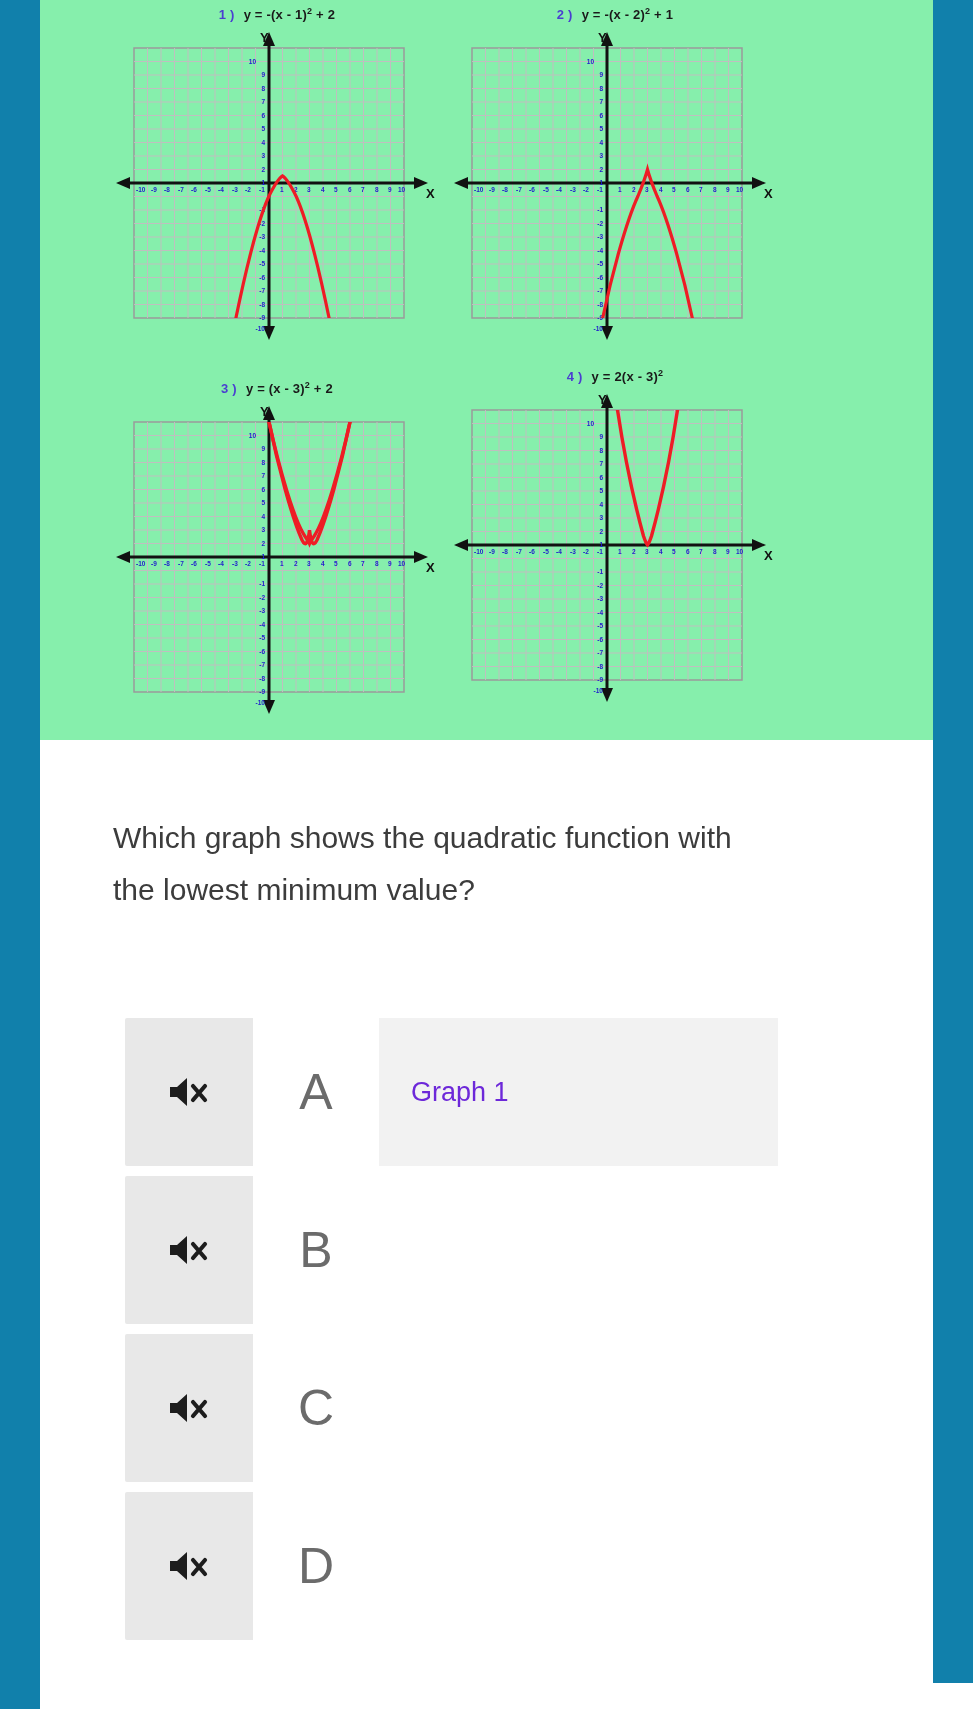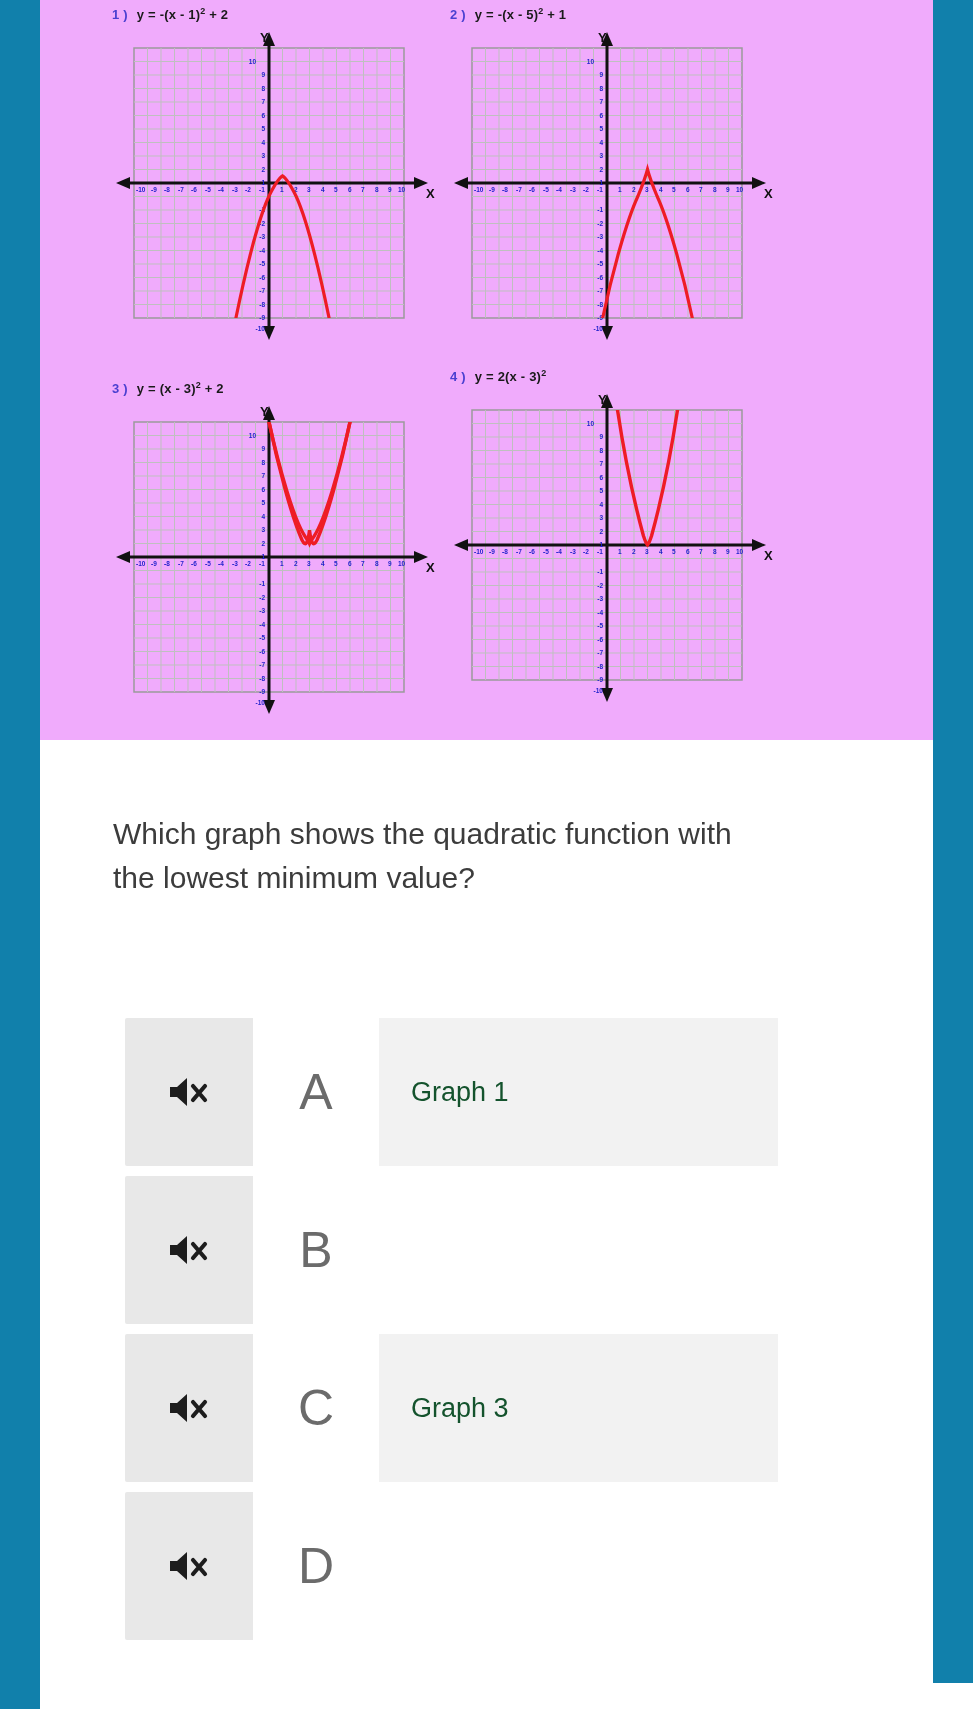--- a/index.html
+++ b/index.html
@@ -25,21 +25,22 @@
     left: 40px; top: 0;
     width: 893px; height: 1709px;
     background: #ffffff;
   }
 
   
   .worksheet {
     position: relative;
     width: 893px;
     height: 740px;
-    background: #f0abfc;
+    background: #86efac;
+    text-align: center;
   }
   .gpanel { position: absolute; }
   .qlabel {
     font-size: 13px;
     font-weight: bold;
     color: #1a1a1a;
     white-space: nowrap;
     letter-spacing: 0.2px;
   }
   .qlabel .qnum { color: #4a3fd0; margin-right: 9px; }
@@ -47,21 +48,21 @@
   .graphbox { position: relative; }
   .graphbox svg { display: block; }
 
   
   .question {
     position: absolute;
     left: 73px;
     top: 812px;
     width: 640px;
     font-size: 30px;
-    line-height: 44px;
+    line-height: 52px;
     color: #3c3c3c;
     font-weight: 400;
   }
 
   
   .answers {
     position: absolute;
     left: 85px;
     top: 1018px;
     width: 740px;
@@ -91,21 +92,21 @@
     color: #6b6b6b;
     font-weight: 400;
   }
   .label-cell {
     flex: 1;
     background: #f2f2f2;
     display: flex;
     align-items: center;
     padding-left: 32px;
     font-size: 27px;
-    color: #14532d;
+    color: #6d28d9;
   }
   .spk {
     position: relative;
     width: 46px;
     height: 34px;
     display: flex;
     align-items: center;
   }
   .spk svg { display: block; }
 
@@ -237,21 +238,21 @@
 
           <g clip-path="url(#clip1)">
             <path d="M 123.9 292 C 133 248 145 196 157 170 C 163 158 167 152 170.5 149.9 C 174 152 178 158 184 170 C 196 196 208 248 217.1 292" fill="none" stroke="#ee1c25" stroke-width="3.2" stroke-linecap="round"></path>
           </g>
         </svg>
       </div>
     </div>
 
     <div class="gpanel" style="left:410px; top:6px;">
       <div class="qlabel">
-        <span class="qnum">2 )</span><span>y = -(x - 5)</span><sup>2</sup><span> + 1</span>
+        <span class="qnum">2 )</span><span>y = -(x - 2)</span><sup>2</sup><span> + 1</span>
       </div>
       <div class="graphbox" style="margin-top:4px;">
         <svg width="330" height="318" viewBox="0 0 330 318">
           <defs>
               <clipPath id="clip2">
                 <rect x="22" y="22" width="270" height="270"></rect>
               </clipPath>
             </defs>
           <rect x="22" y="22" width="270" height="270" fill="none" stroke="#9a9a9a" stroke-width="1.5"></rect>
           <g stroke="#bfbfbf" stroke-width="1">
@@ -609,21 +610,20 @@
     <div class="answer-row" style="width:653px;">
       <div class="spk-cell">
         <span class="spk">
           <svg width="46" height="34" viewBox="0 0 46 34">
             <path d="M4 12 h7 L21 3 v28 L11 22 H4 Z" fill="#1d1d1d"></path>
             <path d="M27 11 L39 25 M39 11 L27 25" stroke="#1d1d1d" stroke-width="4.2" stroke-linecap="round"></path>
           </svg>
         </span>
       </div>
       <div class="letter-cell">C</div>
-      <div class="label-cell">Graph 3</div>
     </div>
 
     <div class="answer-row" style="width:653px;">
       <div class="spk-cell">
         <span class="spk">
           <svg width="46" height="34" viewBox="0 0 46 34">
             <path d="M4 12 h7 L21 3 v28 L11 22 H4 Z" fill="#1d1d1d"></path>
             <path d="M27 11 L39 25 M39 11 L27 25" stroke="#1d1d1d" stroke-width="4.2" stroke-linecap="round"></path>
           </svg>
         </span>

